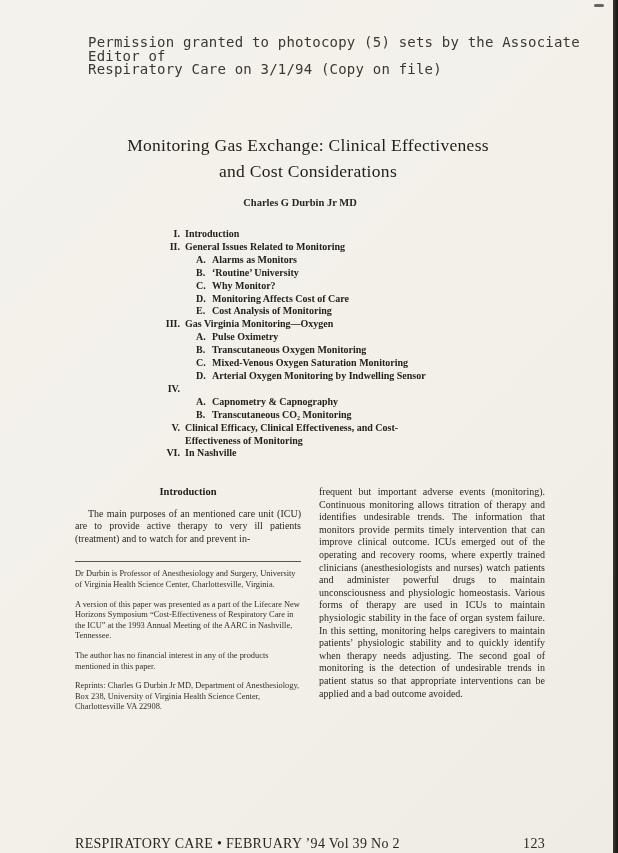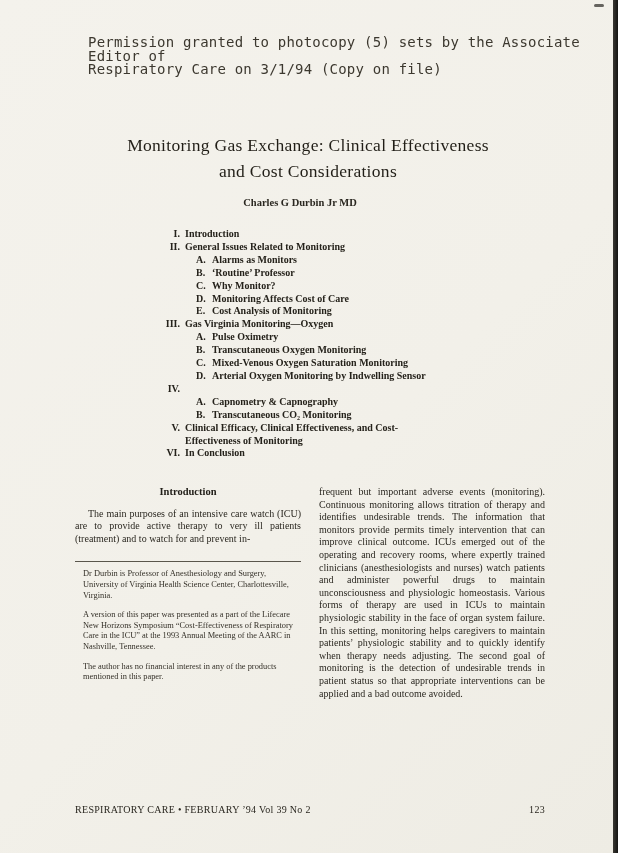--- a/index.html
+++ b/index.html
@@ -71,28 +71,28 @@
   }
   .body-para { text-align: justify; }
   .body-para.indent { text-indent: 13px; }
 
   .footnote-rule {
     border: none; border-top: 1px solid #5a564c;
     width: 100%; margin: 16px 0 7px 0; height: 0;
   }
   .footnote {
     font-size: 8.4px; line-height: 10.6px; color: #343028;
-    margin-bottom: 9px; text-align: left; margin-left: 8px;
+    margin-bottom: 9px; text-align: left;
   }
 
   
   .footer {
-    position: absolute; top: 804px; left: 75px; width: 470px;
+    position: absolute; top: 836px; left: 75px; width: 470px;
     display: flex; justify-content: space-between;
-    font-size: 10px; letter-spacing: .3px; color: #2a2720; align-items: flex-end;
+    font-size: 14px; letter-spacing: .3px; color: #2a2720; align-items: flex-end;
   }
 </style>
 </head>
 <body>
 
 <div class="page">
 
   <div class="scan-edge-right"></div>
   <div class="scan-mark-top"></div>
 
@@ -113,21 +113,21 @@
     <div class="o-row l1">
         <span class="o-num">II.</span>
         <span class="o-label">General Issues Related to Monitoring</span>
       </div>
     <div class="o-row l2">
         <span class="o-num">A.</span>
         <span class="o-label">Alarms as Monitors</span>
       </div>
     <div class="o-row l2">
         <span class="o-num">B.</span>
-        <span class="o-label">‘Routine’ Professor</span>
+        <span class="o-label">‘Routine’ University</span>
       </div>
     <div class="o-row l2">
         <span class="o-num">C.</span>
         <span class="o-label">Why Monitor?</span>
       </div>
     <div class="o-row l2">
         <span class="o-num">D.</span>
         <span class="o-label">Monitoring Affects Cost of Care</span>
       </div>
     <div class="o-row l2">
@@ -164,32 +164,33 @@
     <div class="o-row l2">
         <span class="o-num">B.</span>
         <span class="o-label">Transcutaneous CO₂ Monitoring</span>
       </div>
     <div class="o-row l1">
         <span class="o-num">V.</span>
         <span class="o-label">Clinical Efficacy, Clinical Effectiveness, and Cost-Effectiveness of Monitoring</span>
       </div>
     <div class="o-row l1">
         <span class="o-num">VI.</span>
-        <span class="o-label">In Conclusion</span>
+        <span class="o-label">In Nashville</span>
       </div>
   </div>
 
   <div class="columns">
     <div class="col">
       <div class="section-heading">Introduction</div>
-      <p class="body-para indent">The main purposes of an intensive care watch (ICU) are to provide active therapy to very ill patients (treatment) and to watch for and prevent in-</p>
+      <p class="body-para indent">The main purposes of an mentioned care unit (ICU) are to provide active therapy to very ill patients (treatment) and to watch for and prevent in-</p>
       <div class="footnote-rule"></div>
       <p class="footnote">Dr Durbin is Professor of Anesthesiology and Surgery, University of Virginia Health Science Center, Charlottesville, Virginia.</p>
       <p class="footnote">A version of this paper was presented as a part of the Lifecare New Horizons Symposium “Cost-Effectiveness of Respiratory Care in the ICU” at the 1993 Annual Meeting of the AARC in Nashville, Tennessee.</p>
       <p class="footnote">The author has no financial interest in any of the products mentioned in this paper.</p>
+      <p class="footnote">Reprints: Charles G Durbin Jr MD, Department of Anesthesiology, Box 238, University of Virginia Health Science Center, Charlottesville VA 22908.</p>
     </div>
     <div class="col">
       <p class="body-para">frequent but important adverse events (monitoring). Continuous monitoring allows titration of therapy and identifies undesirable trends. The information that monitors provide permits timely intervention that can improve clinical outcome. ICUs emerged out of the operating and recovery rooms, where expertly trained clinicians (anesthesiologists and nurses) watch patients and administer powerful drugs to maintain unconsciousness and physiologic homeostasis. Various forms of therapy are used in ICUs to maintain physiologic stability in the face of organ system failure. In this setting, monitoring helps caregivers to maintain patients’ physiologic stability and to quickly identify when therapy needs adjusting. The second goal of monitoring is the detection of undesirable trends in patient status so that appropriate interventions can be applied and a bad outcome avoided.</p>
     </div>
   </div>
 
   <div class="footer">
     <span>RESPIRATORY CARE • FEBRUARY ’94 Vol 39 No 2</span>
     <span>123</span>
   </div>

